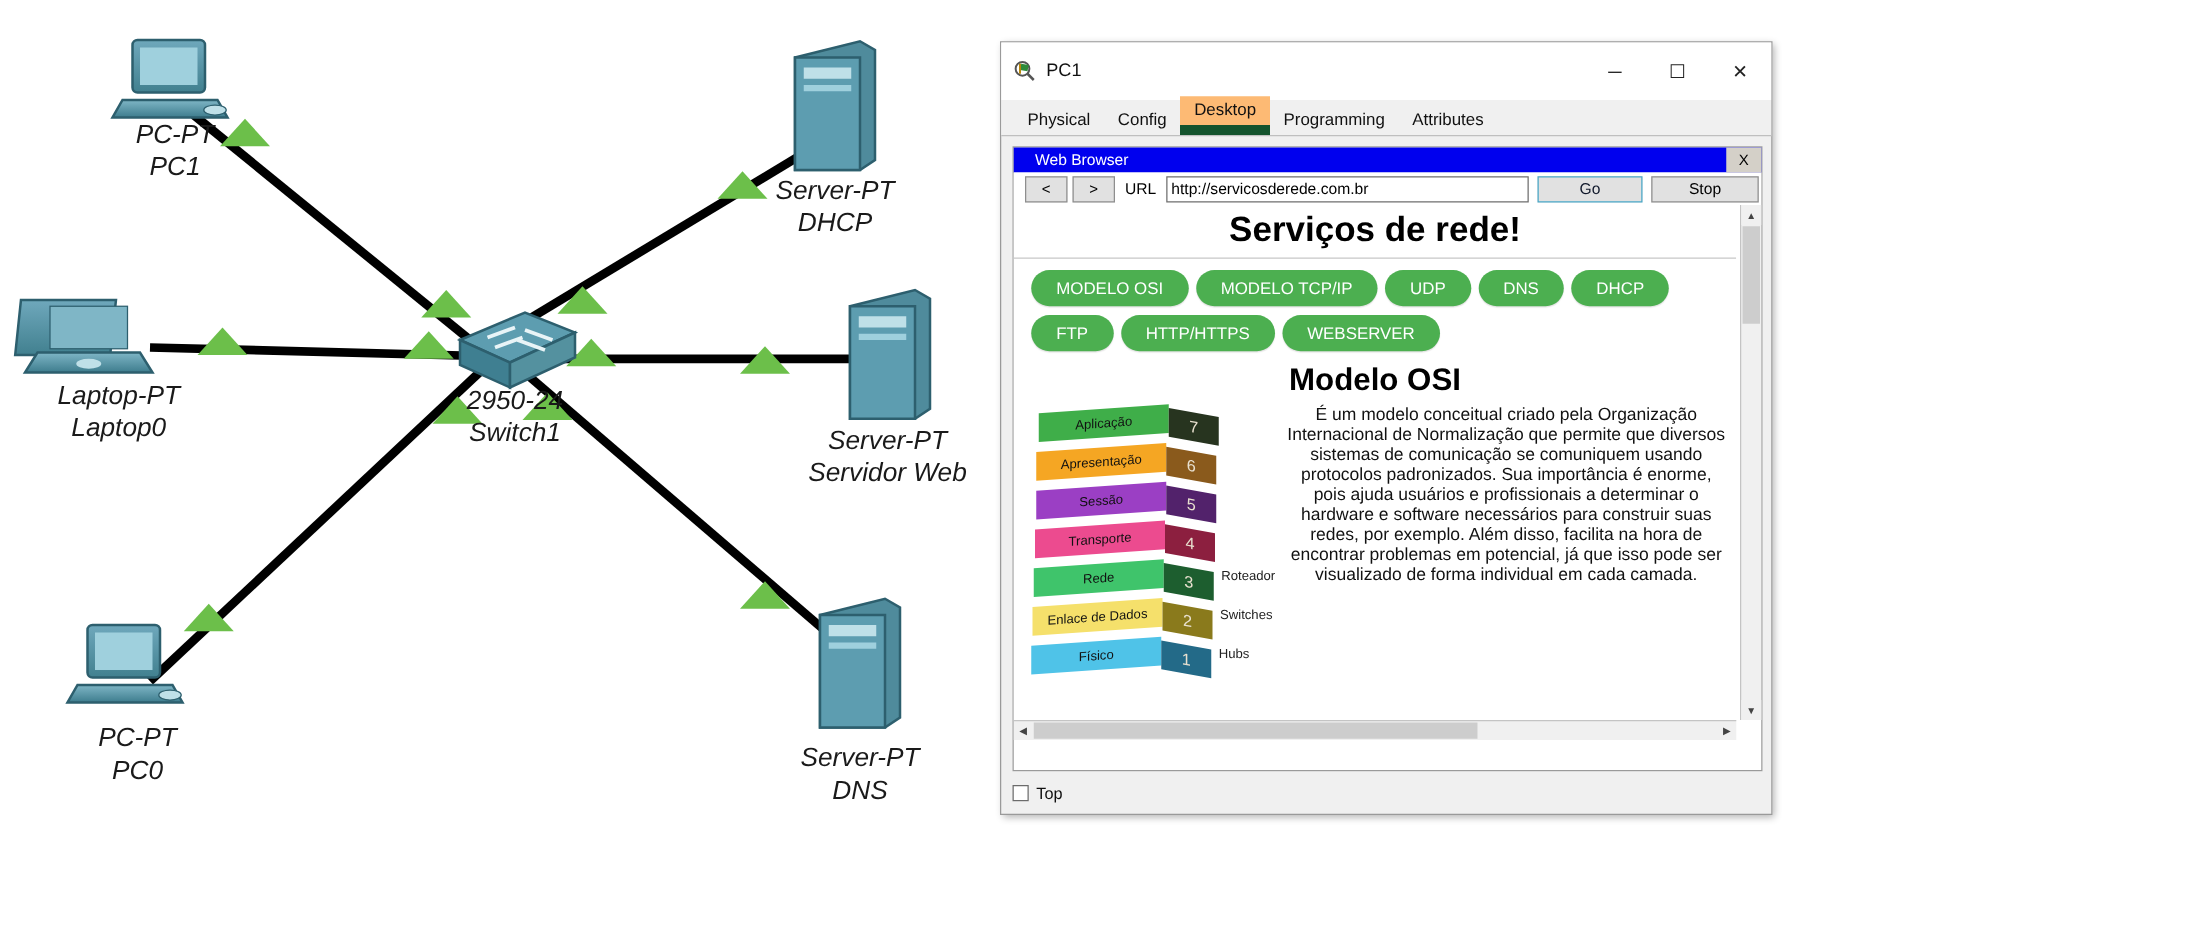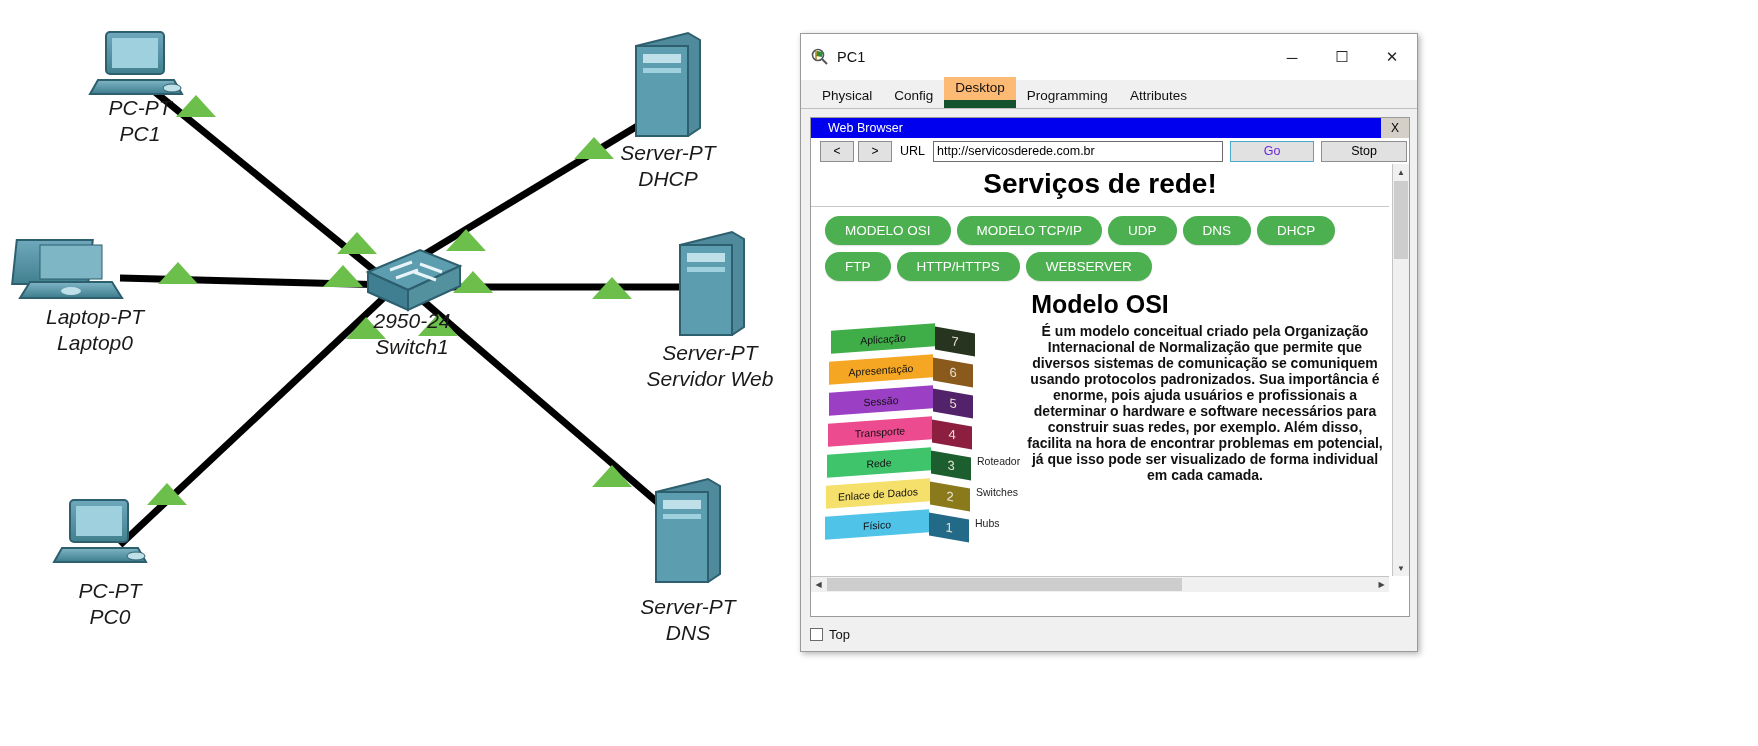--- a/index.html
+++ b/index.html
@@ -111,21 +111,21 @@
     border: 1px solid #6e6e6e; background: #fff;
     font-size: 12.5px; color: #000;
     padding: 0 3px; box-sizing: border-box;
     font-family: "Liberation Sans", sans-serif;
     outline: none;
   }
   .gobtn {
     width: 84px; height: 21px; margin-left: 3px;
     background: #e1e1e1; border: 1px solid #4aa8c8;
     font-size: 12.5px; display: flex; align-items: center; justify-content: center;
-    box-sizing: border-box; color: #6d28d9;
+    box-sizing: border-box; color: #0f172a;
   }
   .stopbtn {
     width: 86px; height: 21px; margin-left: 3px;
     background: #e1e1e1; border: 1px solid #8e8e8e;
     font-size: 12.5px; display: flex; align-items: center; justify-content: center;
     box-sizing: border-box; color: #000;
   }
 
   .page-wrap { position: relative; height: 428px; }
   .page-view {
@@ -150,21 +150,21 @@
   }
   .sec-title {
     text-align: center; font-size: 25px; font-weight: bold;
     color: #000; margin: 9px 0 0 0;
   }
   .sec-body { display: flex; padding: 0 6px 0 14px; }
   .osi-fig { width: 196px; flex: none; padding-top: 8px; }
   .osi-text {
     flex: 1; font-size: 14px; color: #111;
     text-align: center; line-height: 1.145;
-    padding-left: 6px; padding-top: 4px; font-weight: bold;
+    padding-left: 6px; padding-top: 4px;
   }
 
   .osi-stack { position: relative; width: 190px; height: 225px; }
   .layer { position: absolute; height: 27px; }
   .layer .face {
     position: absolute; left: 0; top: 0;
     width: 104px; height: 23px;
     display: flex; align-items: center; justify-content: center;
     font-size: 10.5px; color: #111;
     font-family: "Liberation Sans", sans-serif;

